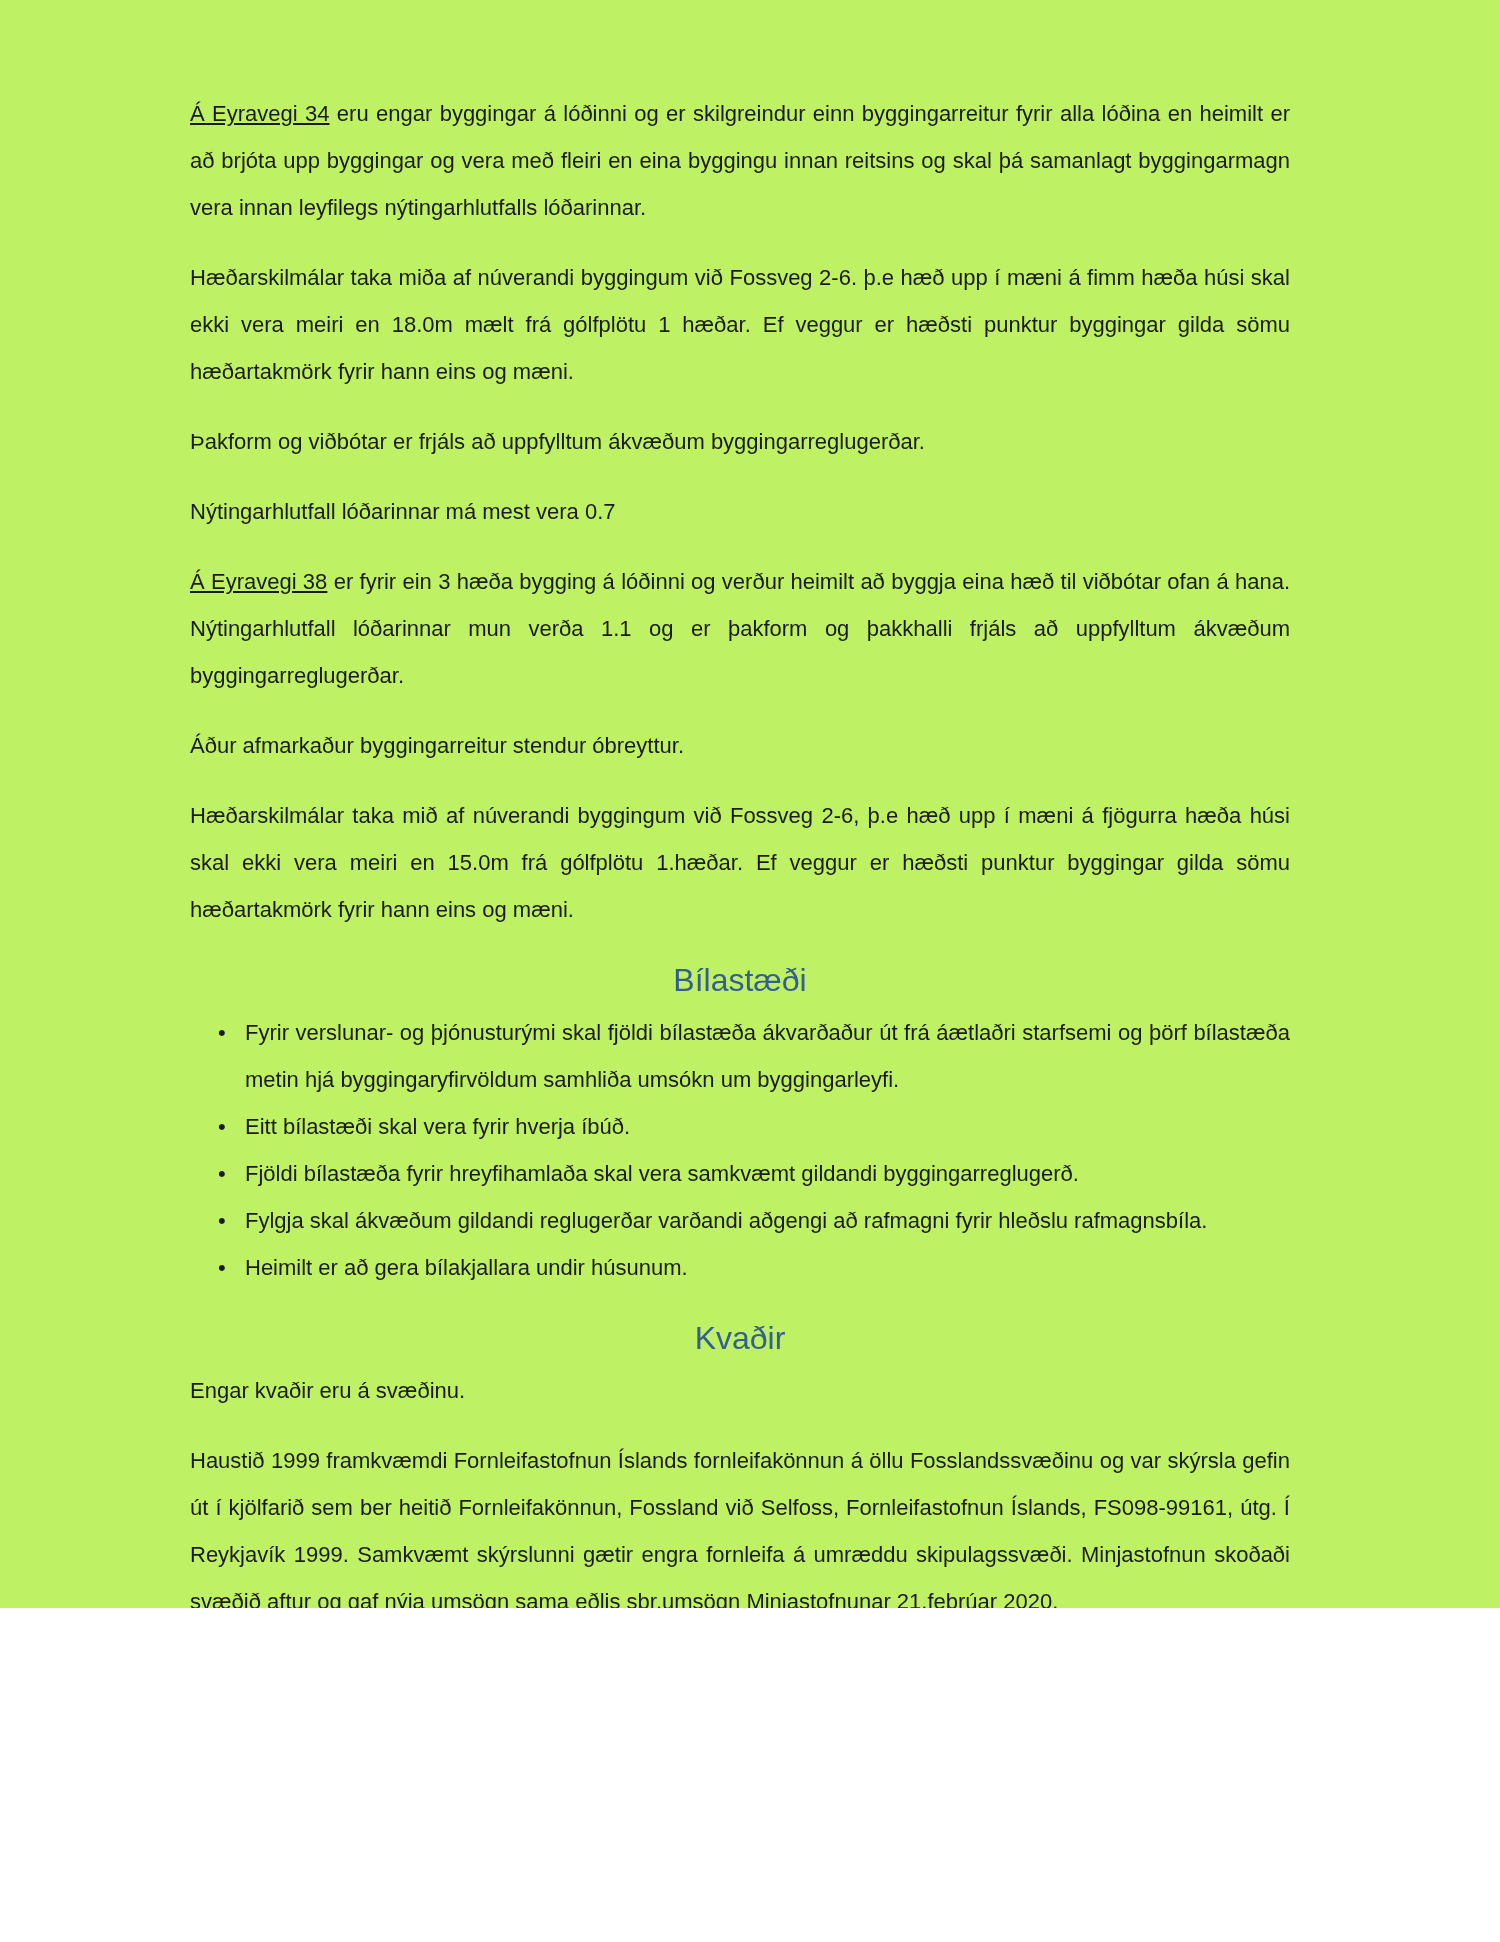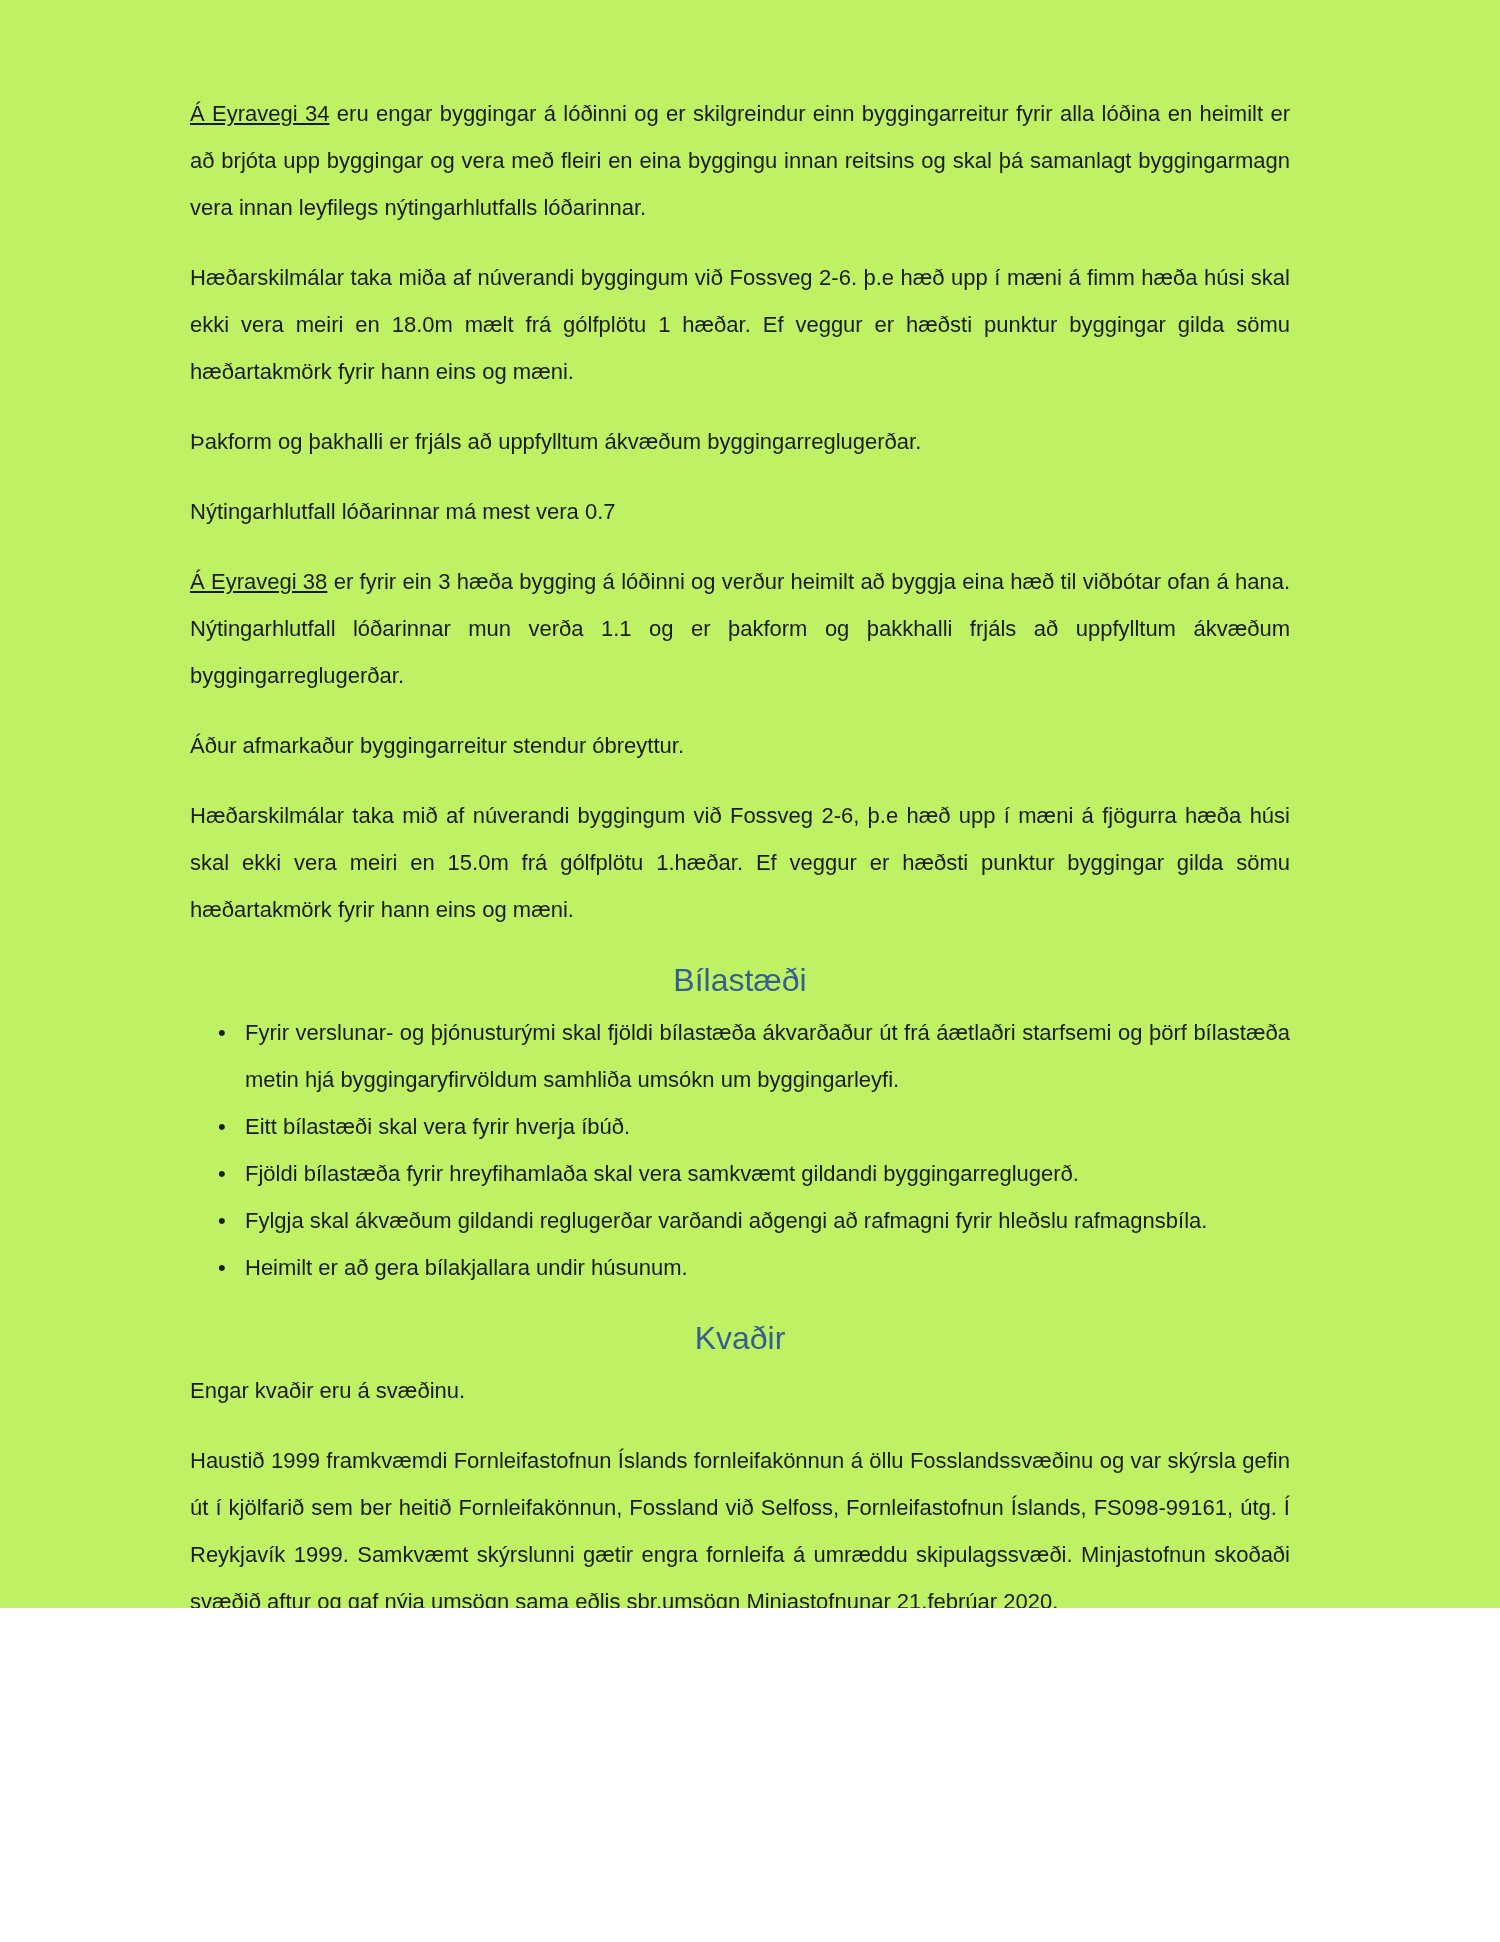--- a/index.html
+++ b/index.html
@@ -75,21 +75,21 @@
 </head>
 <body>
 
 <div class="page">
   <main class="content">
 
     <p class="para"><span class="underline">Á Eyravegi 34</span><span> eru engar byggingar á lóðinni og er  skilgreindur einn byggingarreitur fyrir alla lóðina en heimilt er að brjóta upp byggingar og vera með fleiri en eina byggingu innan reitsins og skal þá samanlagt byggingarmagn vera innan leyfilegs nýtingarhlutfalls lóðarinnar.</span></p>
 
     <p class="para">Hæðarskilmálar taka miða af núverandi byggingum við Fossveg 2-6.  þ.e hæð upp í mæni á fimm hæða húsi skal ekki vera meiri en 18.0m mælt frá gólfplötu 1 hæðar.  Ef veggur er hæðsti punktur byggingar gilda sömu hæðartakmörk fyrir hann eins og mæni.</p>
 
-    <p class="para no-justify">Þakform og þakhalli er frjáls að uppfylltum ákvæðum byggingarreglugerðar.</p>
+    <p class="para no-justify">Þakform og viðbótar er frjáls að uppfylltum ákvæðum byggingarreglugerðar.</p>
 
     <p class="para no-justify">Nýtingarhlutfall lóðarinnar má mest vera 0.7</p>
 
     <p class="para"><span class="underline">Á Eyravegi 38</span><span> er fyrir ein 3 hæða bygging á lóðinni og verður heimilt að byggja eina hæð til viðbótar ofan á hana.  Nýtingarhlutfall lóðarinnar mun verða 1.1 og er þakform og þakkhalli frjáls að uppfylltum ákvæðum byggingarreglugerðar.</span></p>
 
     <p class="para no-justify">Áður afmarkaður byggingarreitur stendur óbreyttur.</p>
 
     <p class="para">Hæðarskilmálar taka mið af núverandi byggingum við Fossveg 2-6,  þ.e hæð upp í mæni á fjögurra hæða húsi skal ekki vera meiri en 15.0m frá gólfplötu 1.hæðar.  Ef veggur er hæðsti punktur byggingar gilda sömu hæðartakmörk fyrir hann eins og mæni.</p>
 
     <h2 class="section-heading">Bílastæði</h2>

